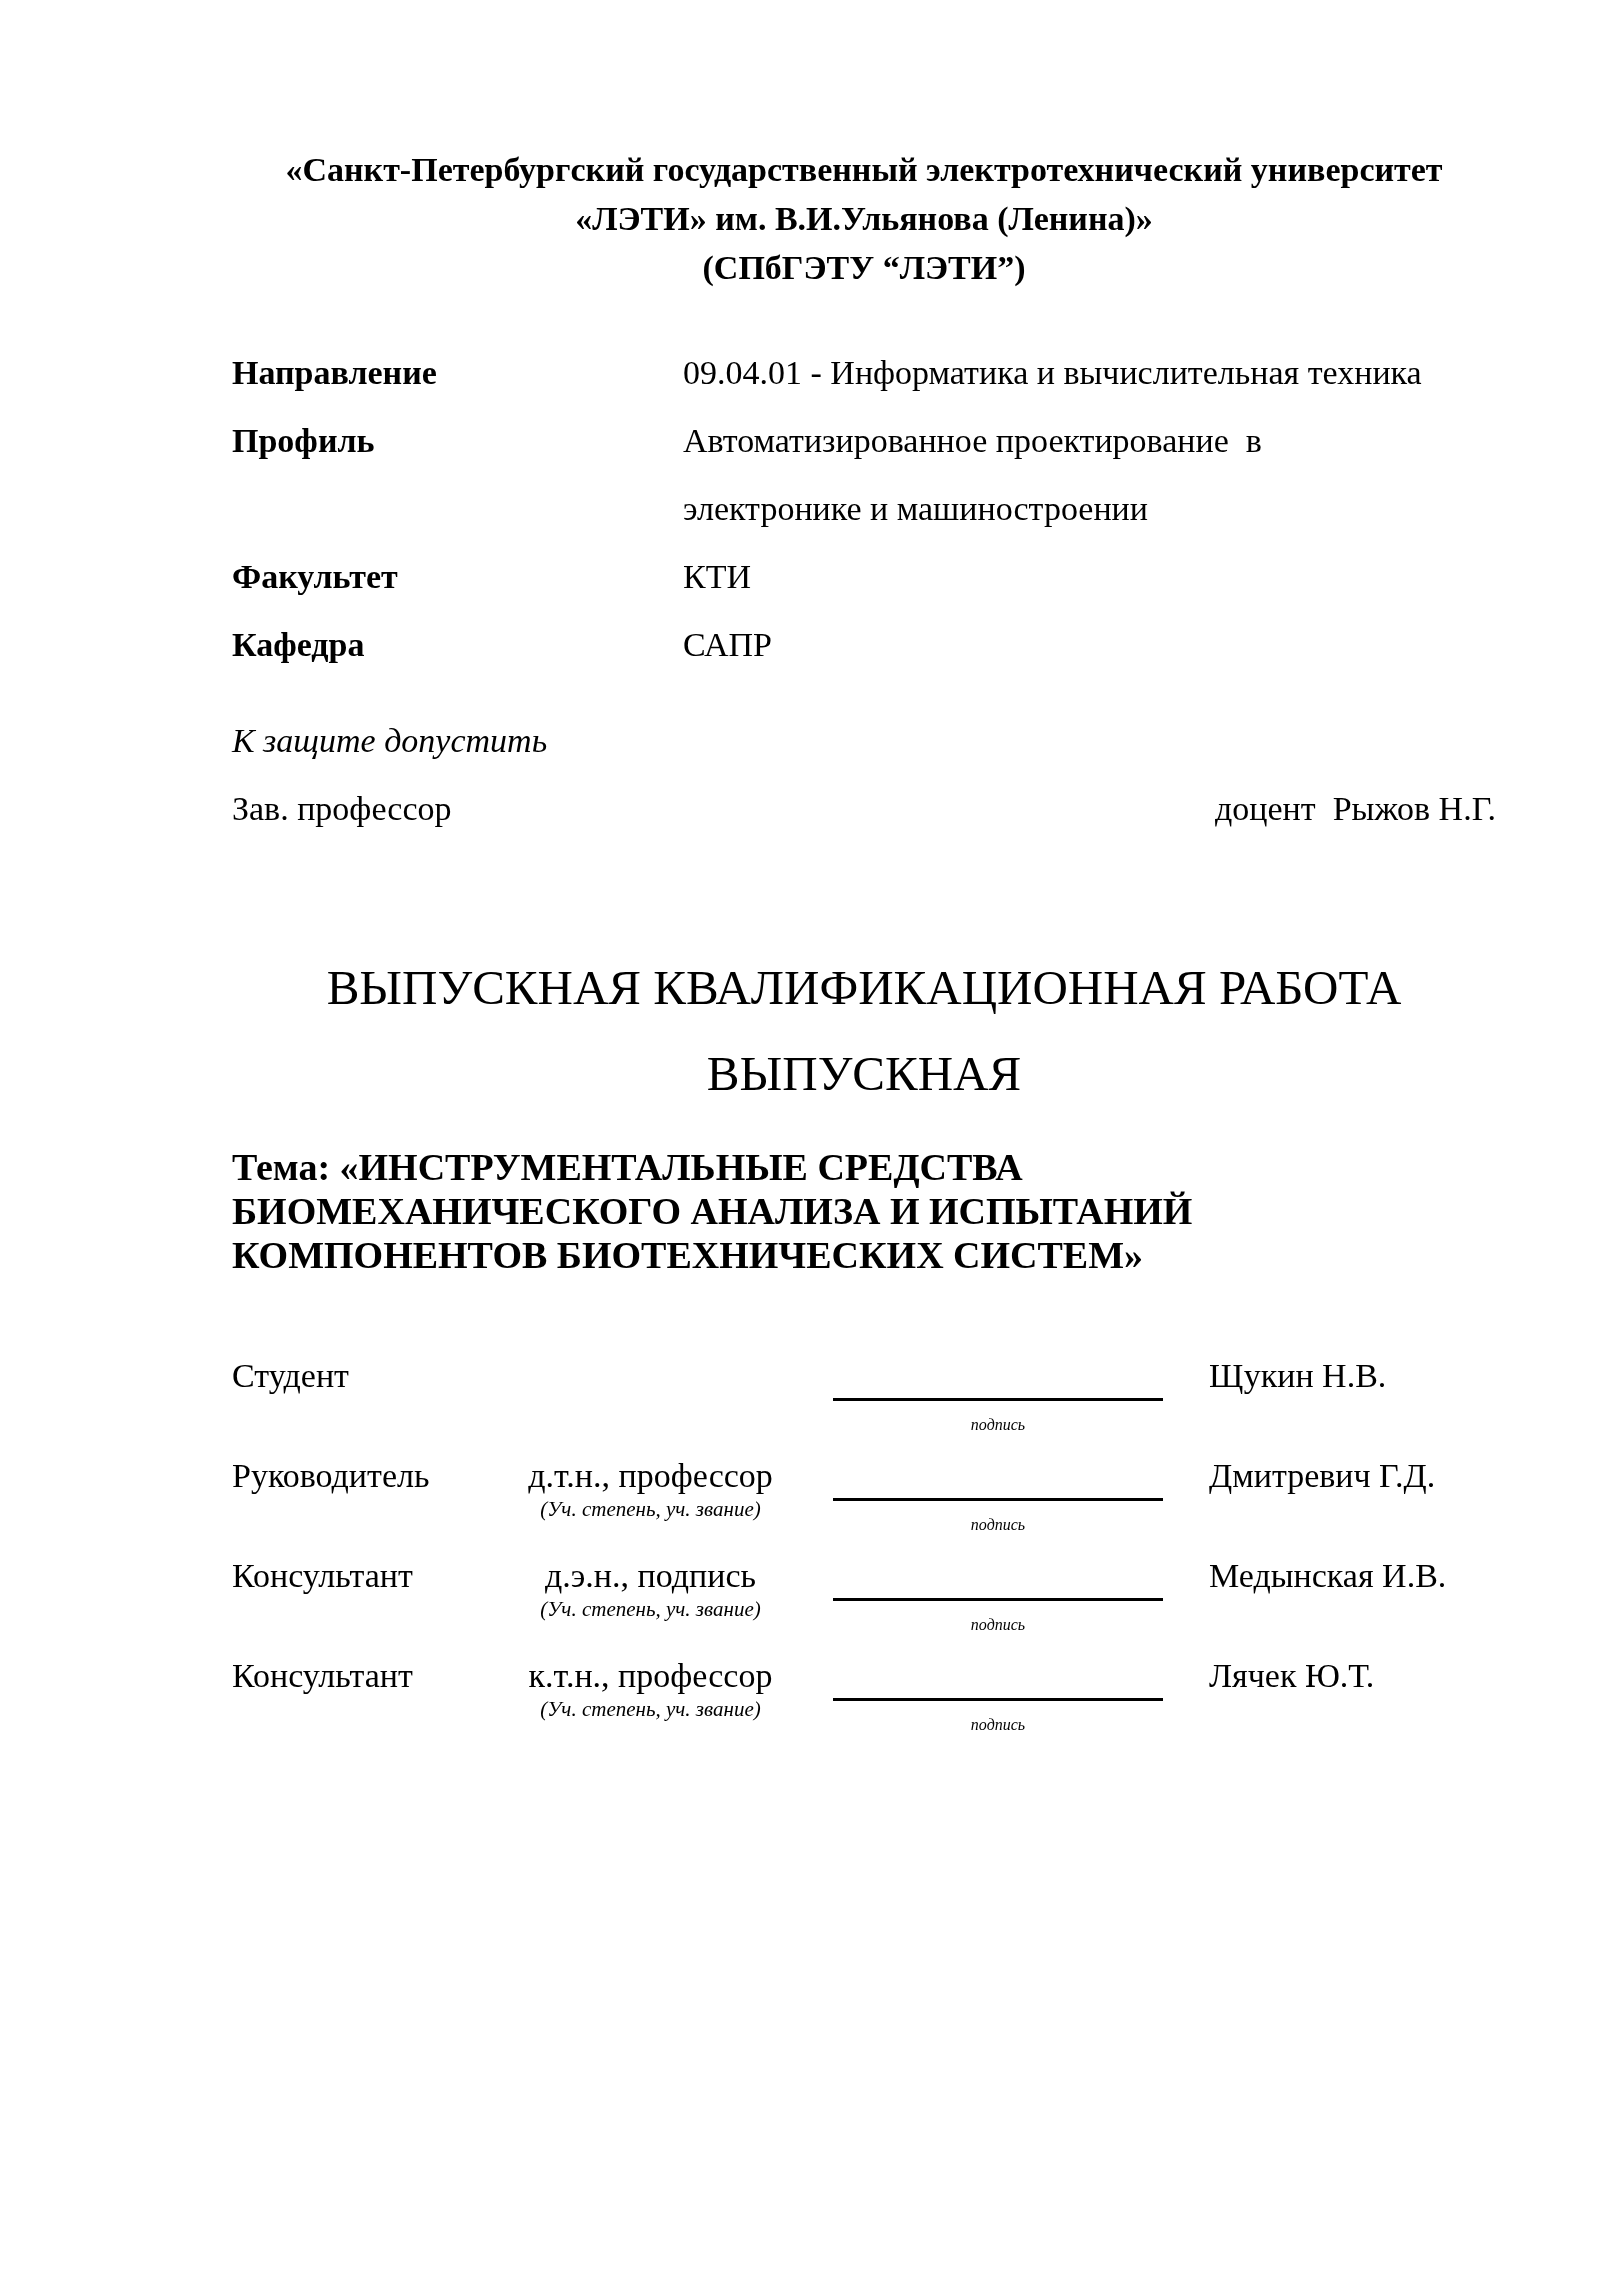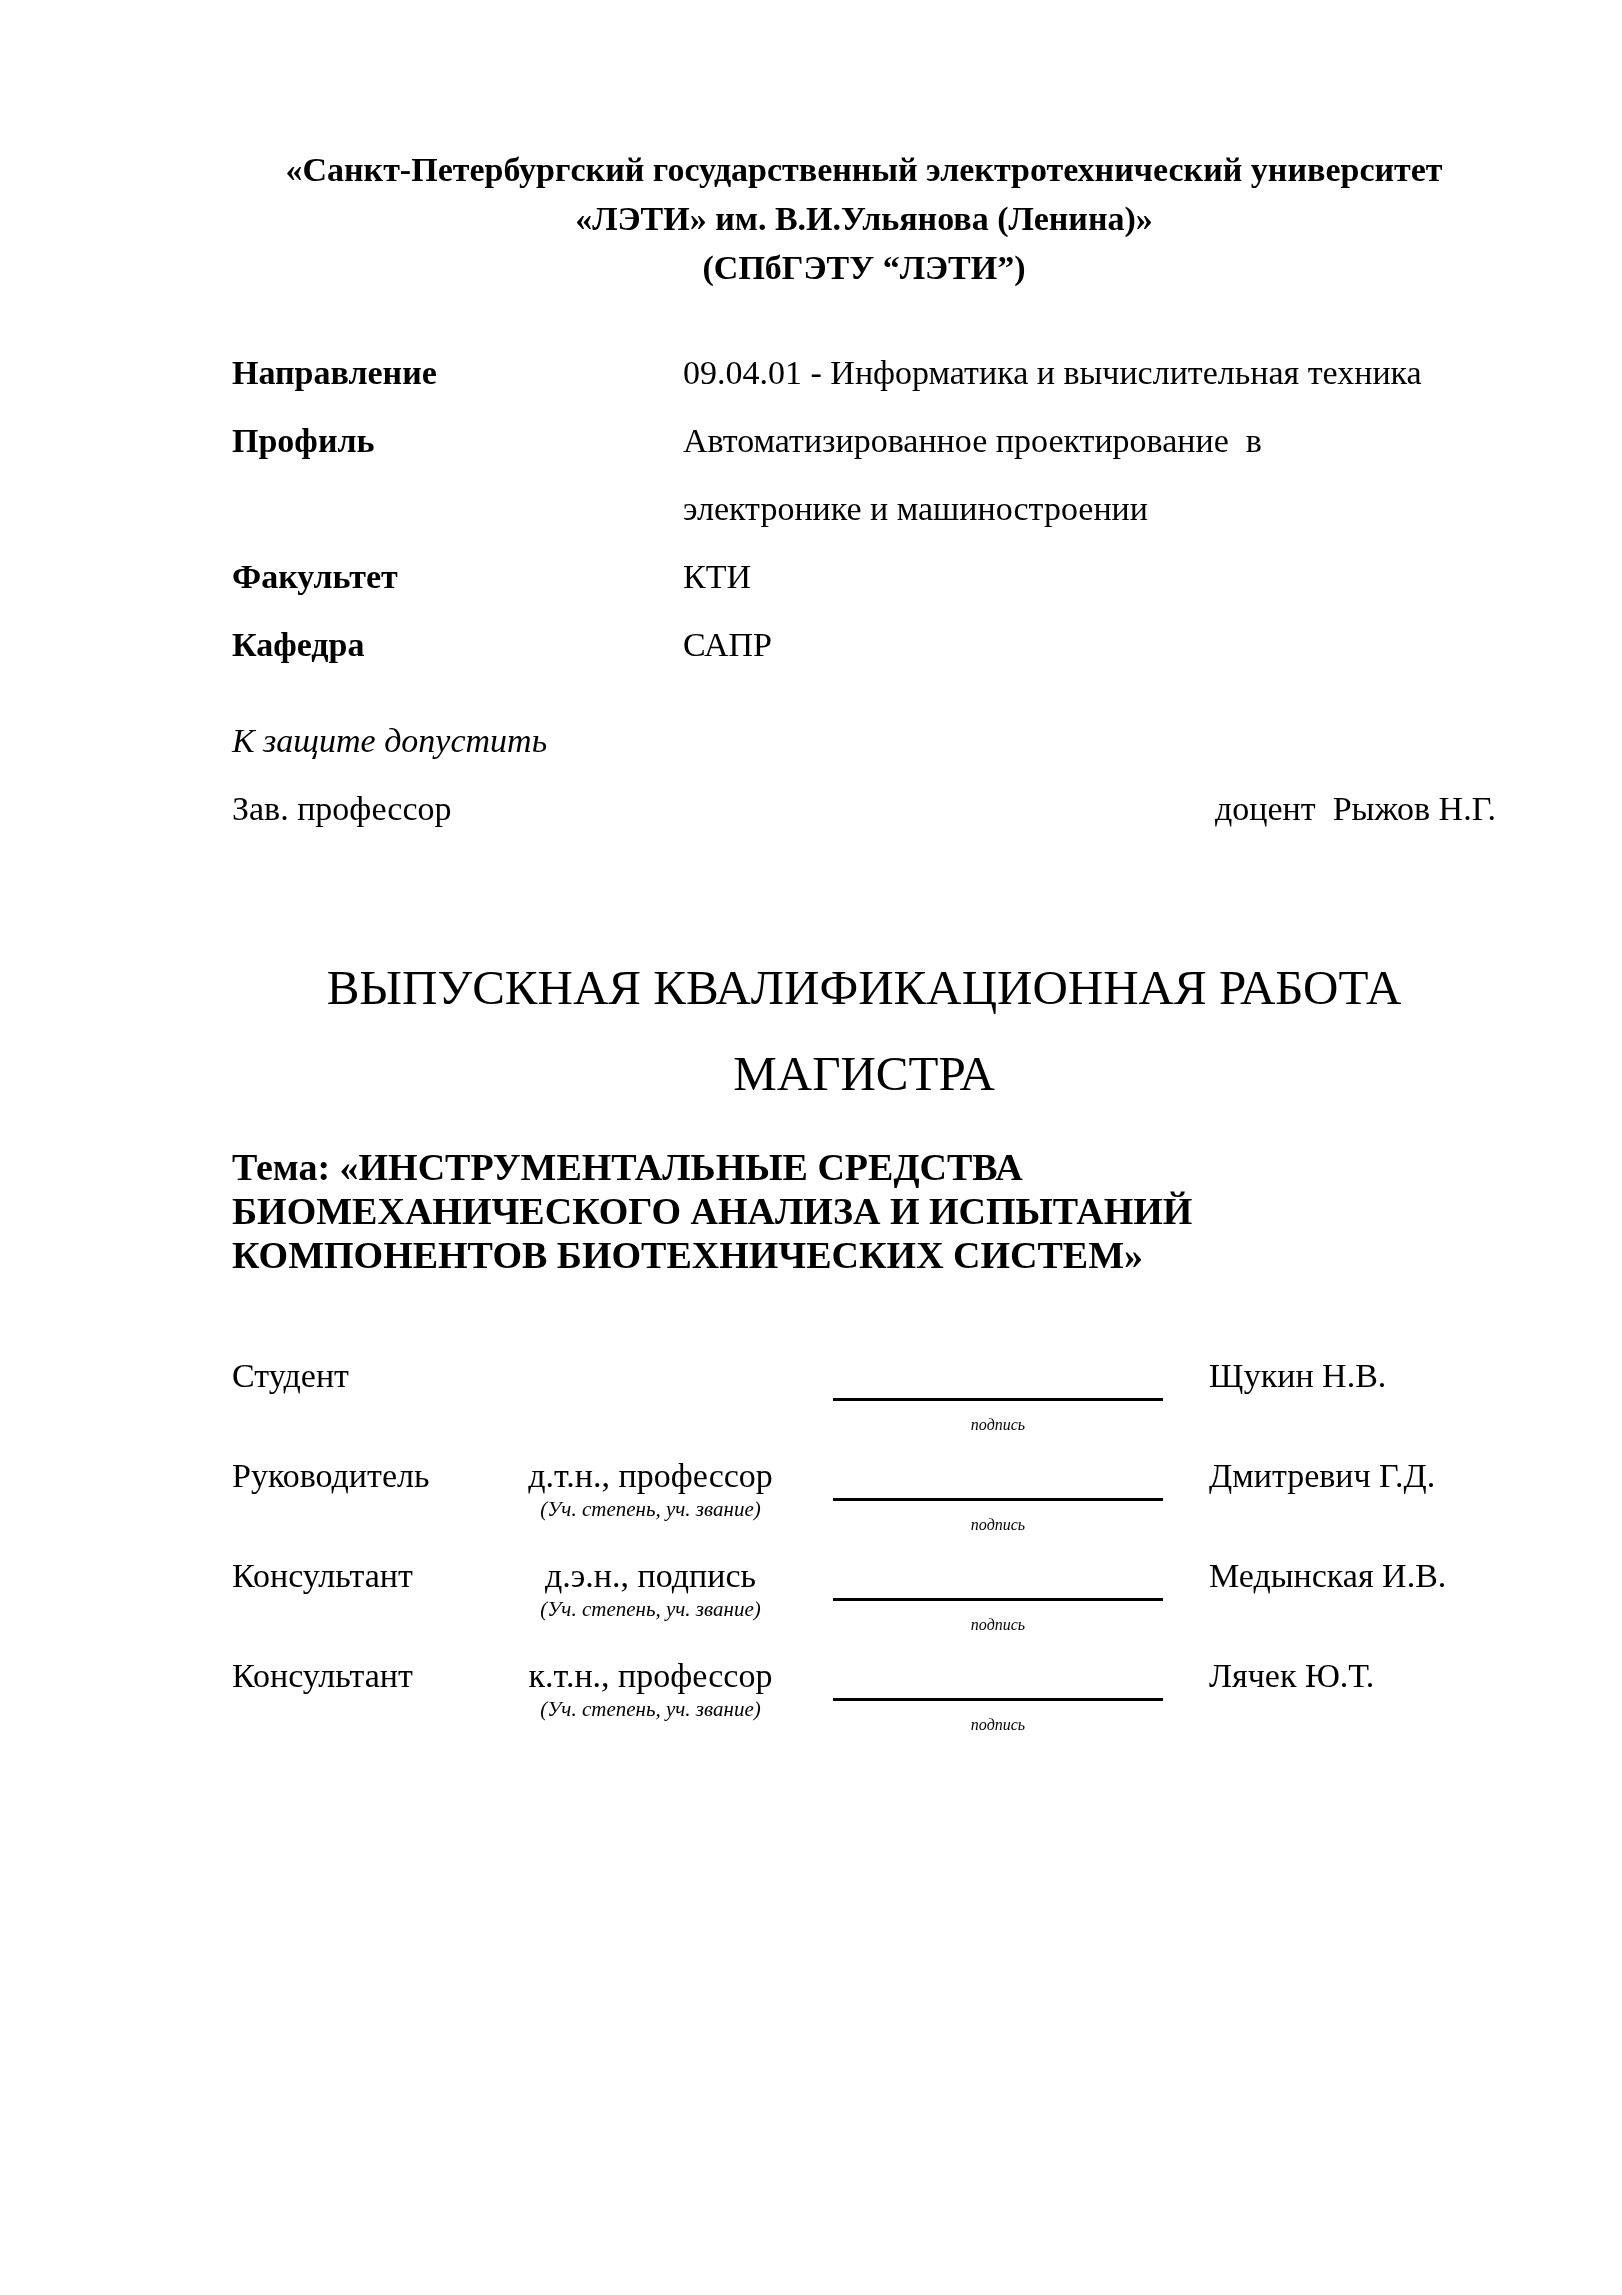--- a/index.html
+++ b/index.html
@@ -158,21 +158,21 @@
   <div class="admission">
     <div class="admission-note">К защите допустить</div>
     <div class="dept-row">
       <span>Зав. профессор</span>
       <span class="dept-right">доцент  Рыжов Н.Г.</span>
     </div>
   </div>
 
   <div class="main-title">
     <div>ВЫПУСКНАЯ КВАЛИФИКАЦИОННАЯ РАБОТА</div>
-    <div>МАГИСТРА</div>
+    <div>ВЫПУСКНАЯ</div>
   </div>
 
   <div class="theme">
     <div>Тема: «ИНСТРУМЕНТАЛЬНЫЕ СРЕДСТВА</div>
     <div>БИОМЕХАНИЧЕСКОГО АНАЛИЗА И ИСПЫТАНИЙ</div>
     <div>КОМПОНЕНТОВ БИОТЕХНИЧЕСКИХ СИСТЕМ»</div>
   </div>
 
   <div class="signatures">
 

